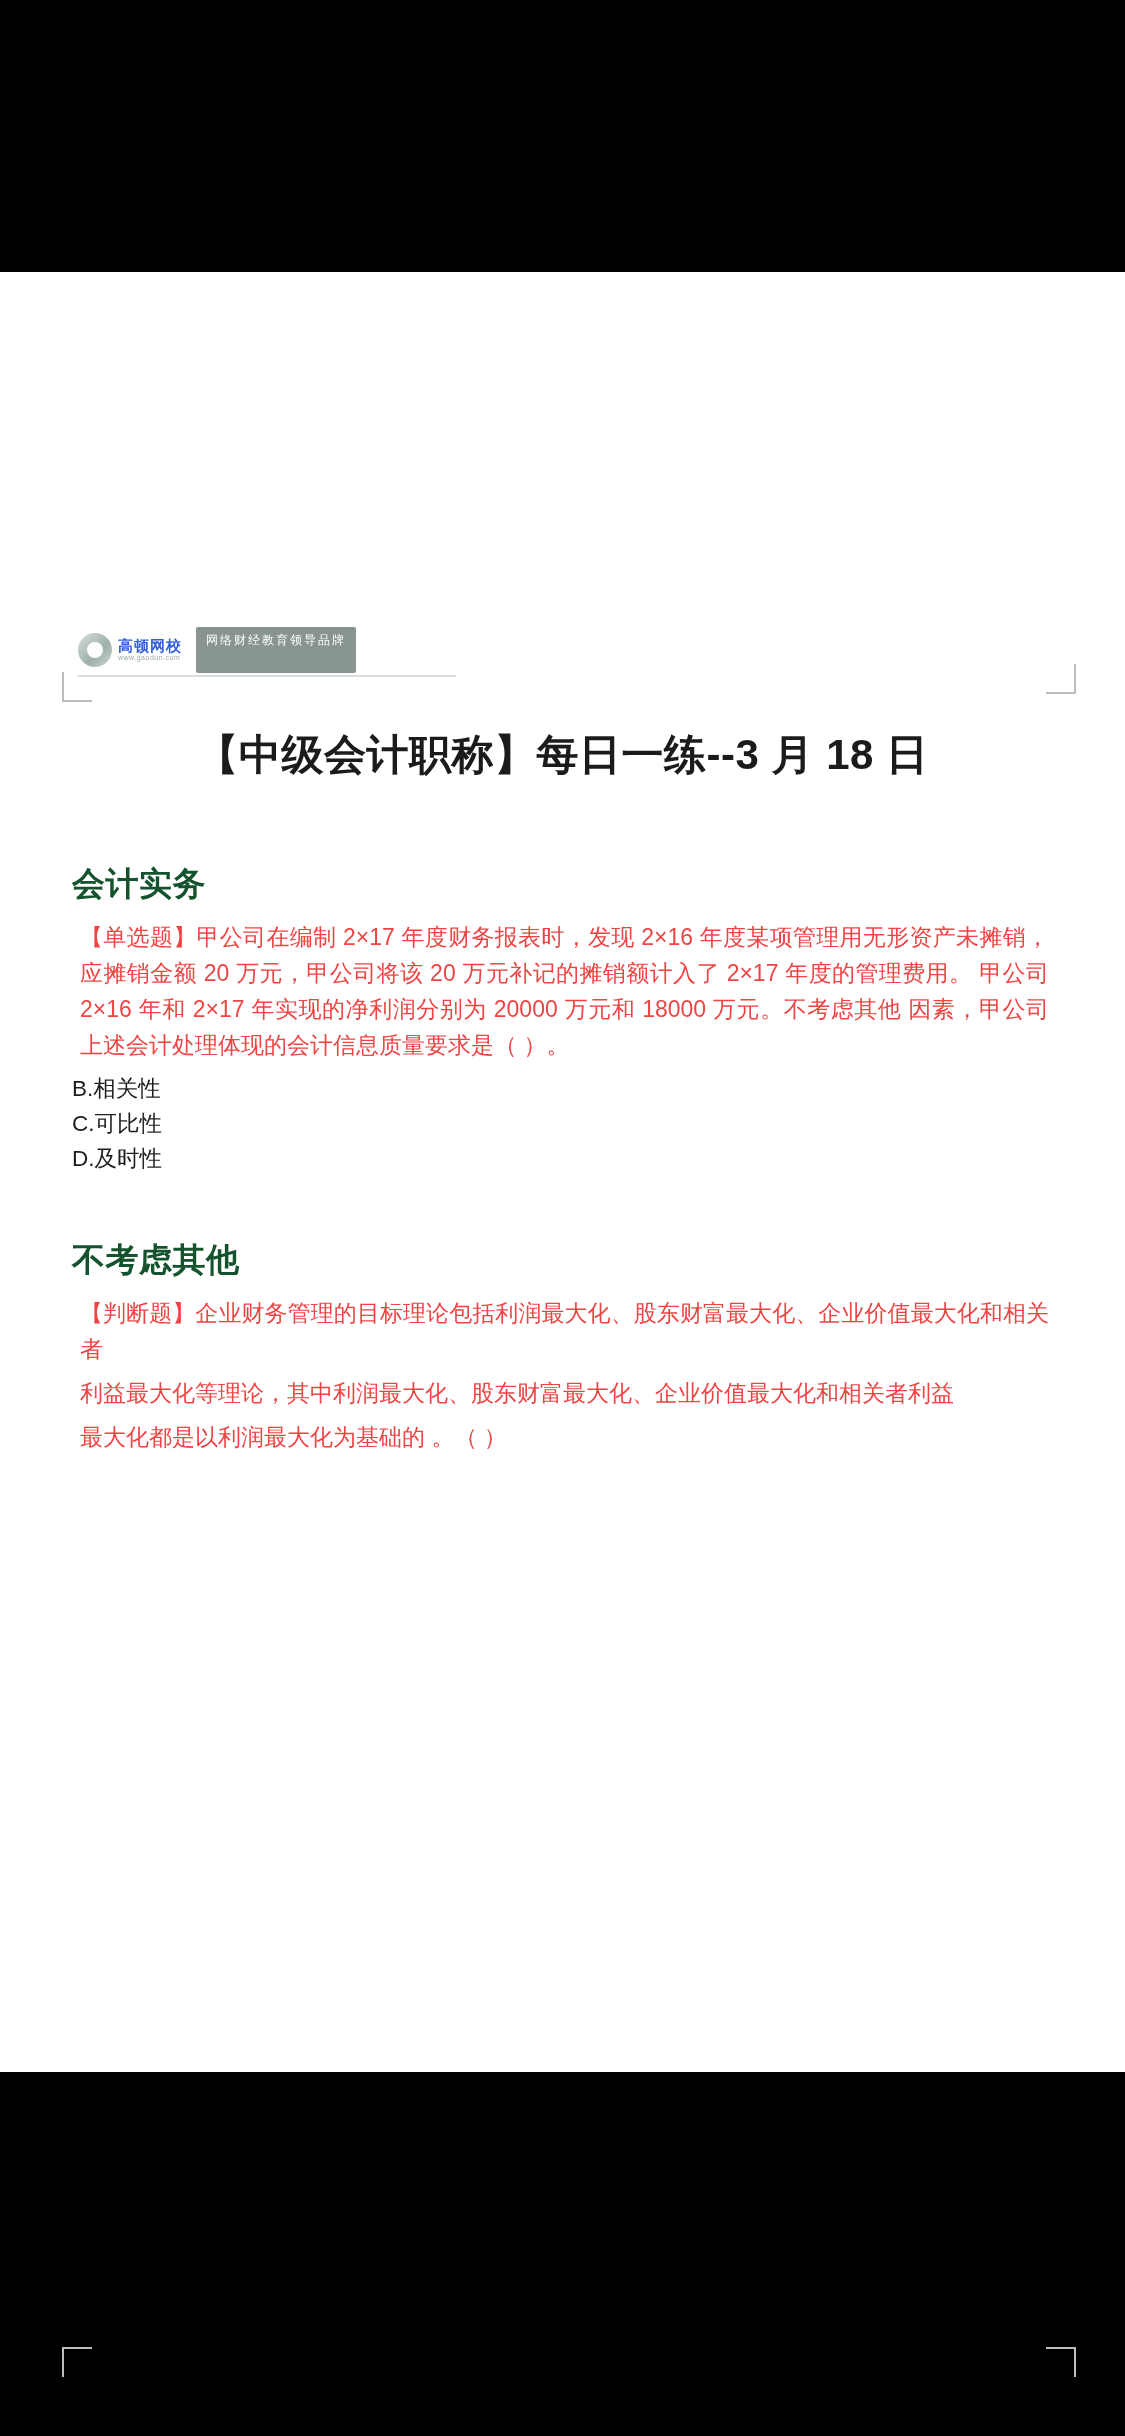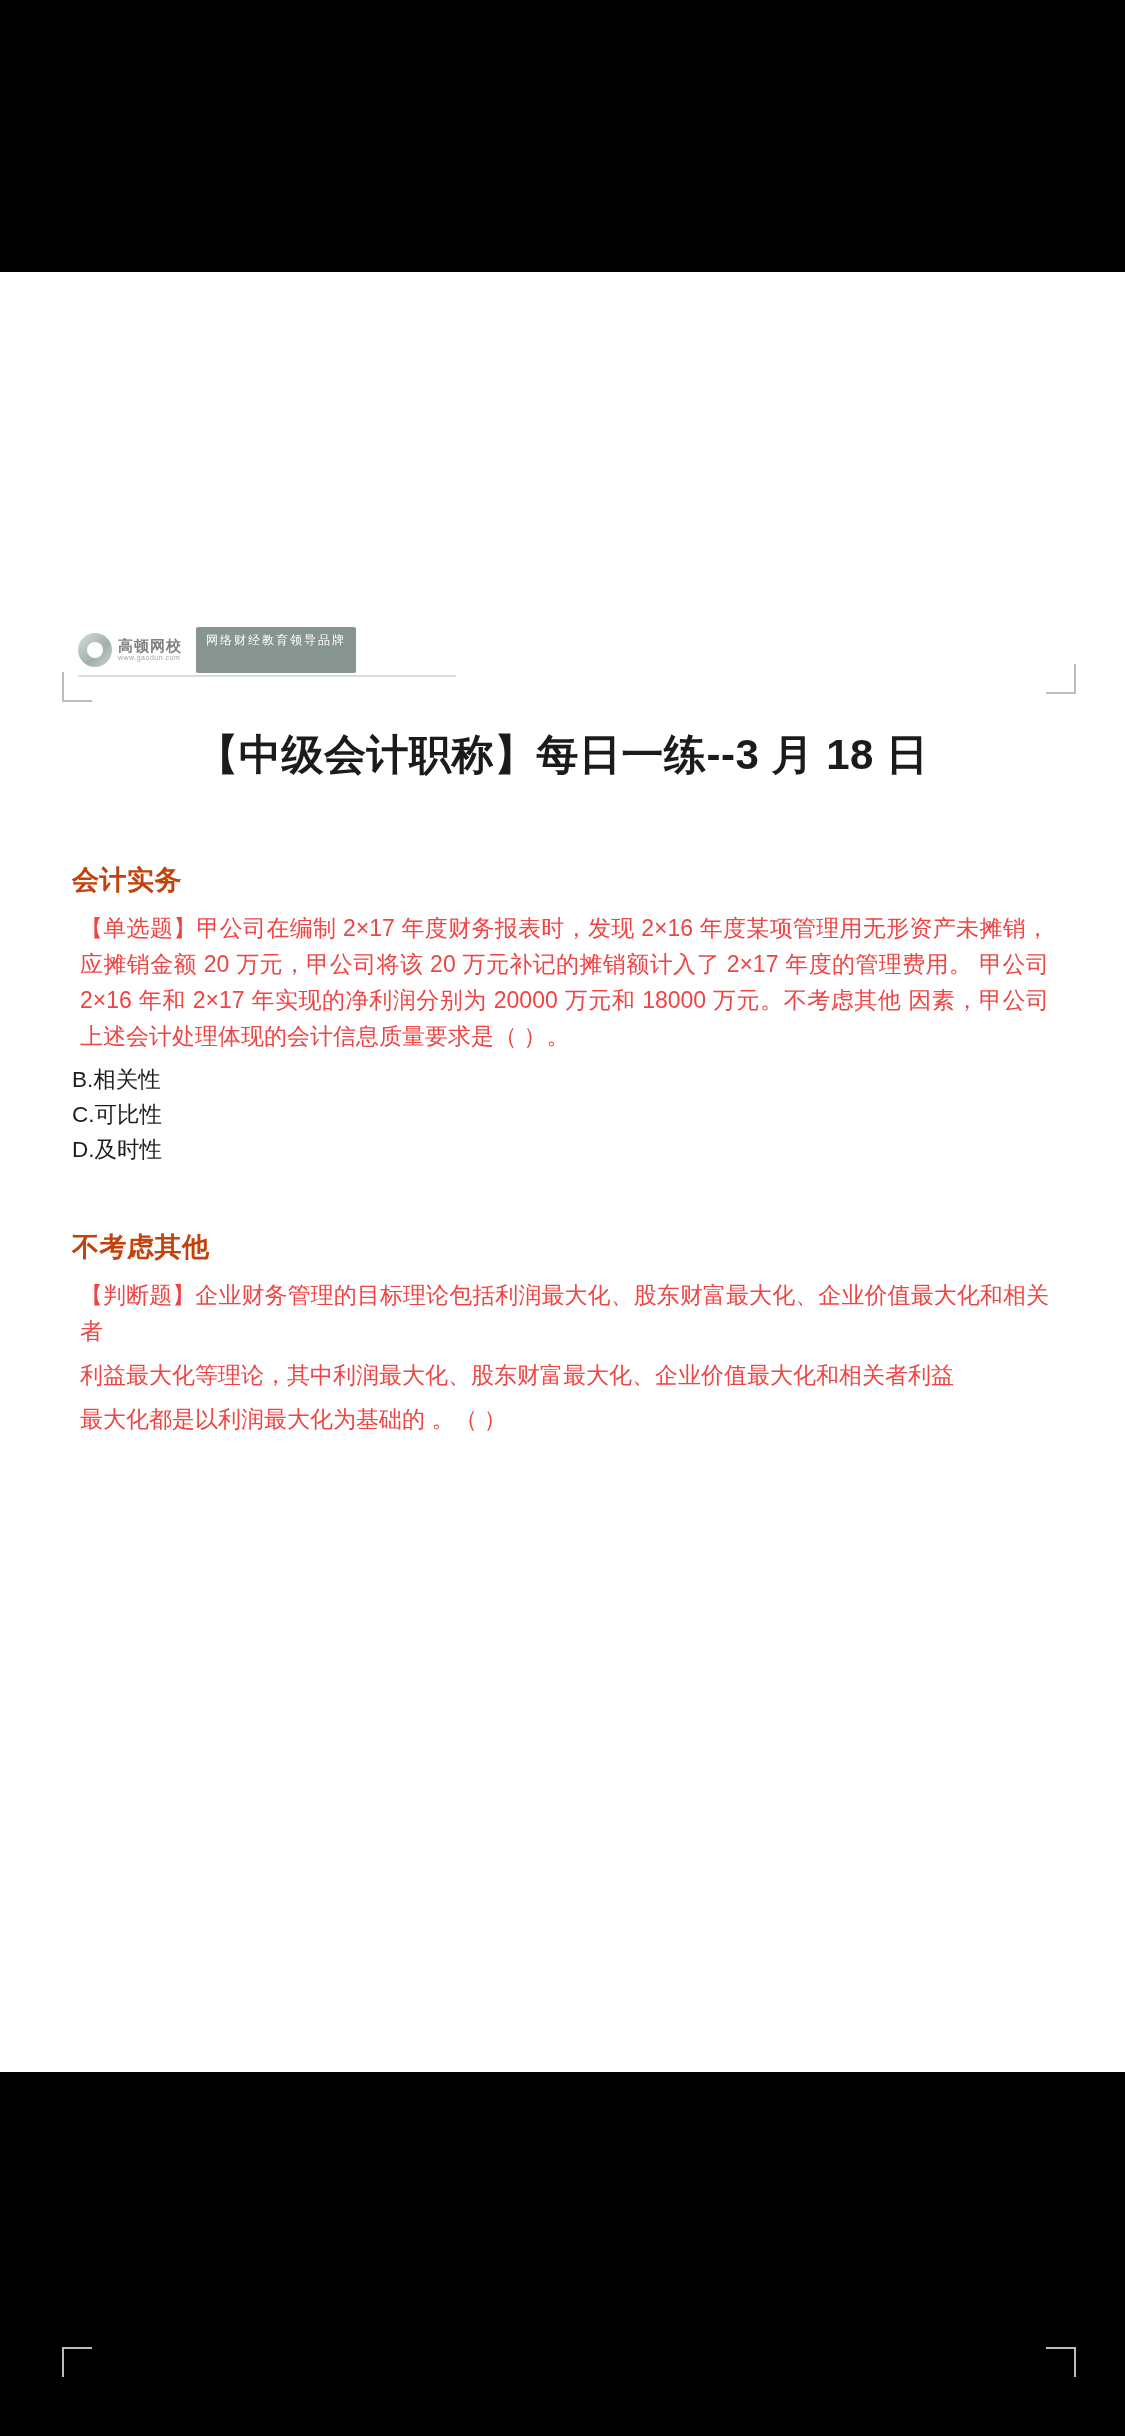--- a/index.html
+++ b/index.html
@@ -57,21 +57,21 @@
     border-radius: 50%;
     background: #ffffff;
   }
   .logo-text {
     display: flex;
     flex-direction: column;
     line-height: 1.05;
   }
   .logo-text .cn {
     font-size: 15px;
-    color: #737373;
+    color: #1d4ed8;
     letter-spacing: 1px;
     font-weight: bold;
     opacity: .9;
   }
   .logo-text .en {
     font-size: 7px;
     color: #9aa8a3;
     letter-spacing: .5px;
   }
   .logo-slogan {
@@ -120,23 +120,23 @@
 
   
   #content {
     position: absolute;
     left: 72px;
     top: 590px;
     width: 985px;
   }
   .section { margin-bottom: 10px; }
   .section-heading {
-    font-size: 27px;
+    font-size: 33px;
     font-weight: bold;
-    color: #c2410c;
+    color: #14532d;
     margin: 0 0 12px 0;
     letter-spacing: .5px;
   }
   .section:nth-of-type(2) .section-heading { margin-top: 62px; }
   .para {
     font-size: 23px;
     line-height: 36px;
     color: #ef4444;
     margin: 8px;
     text-align: justify;

